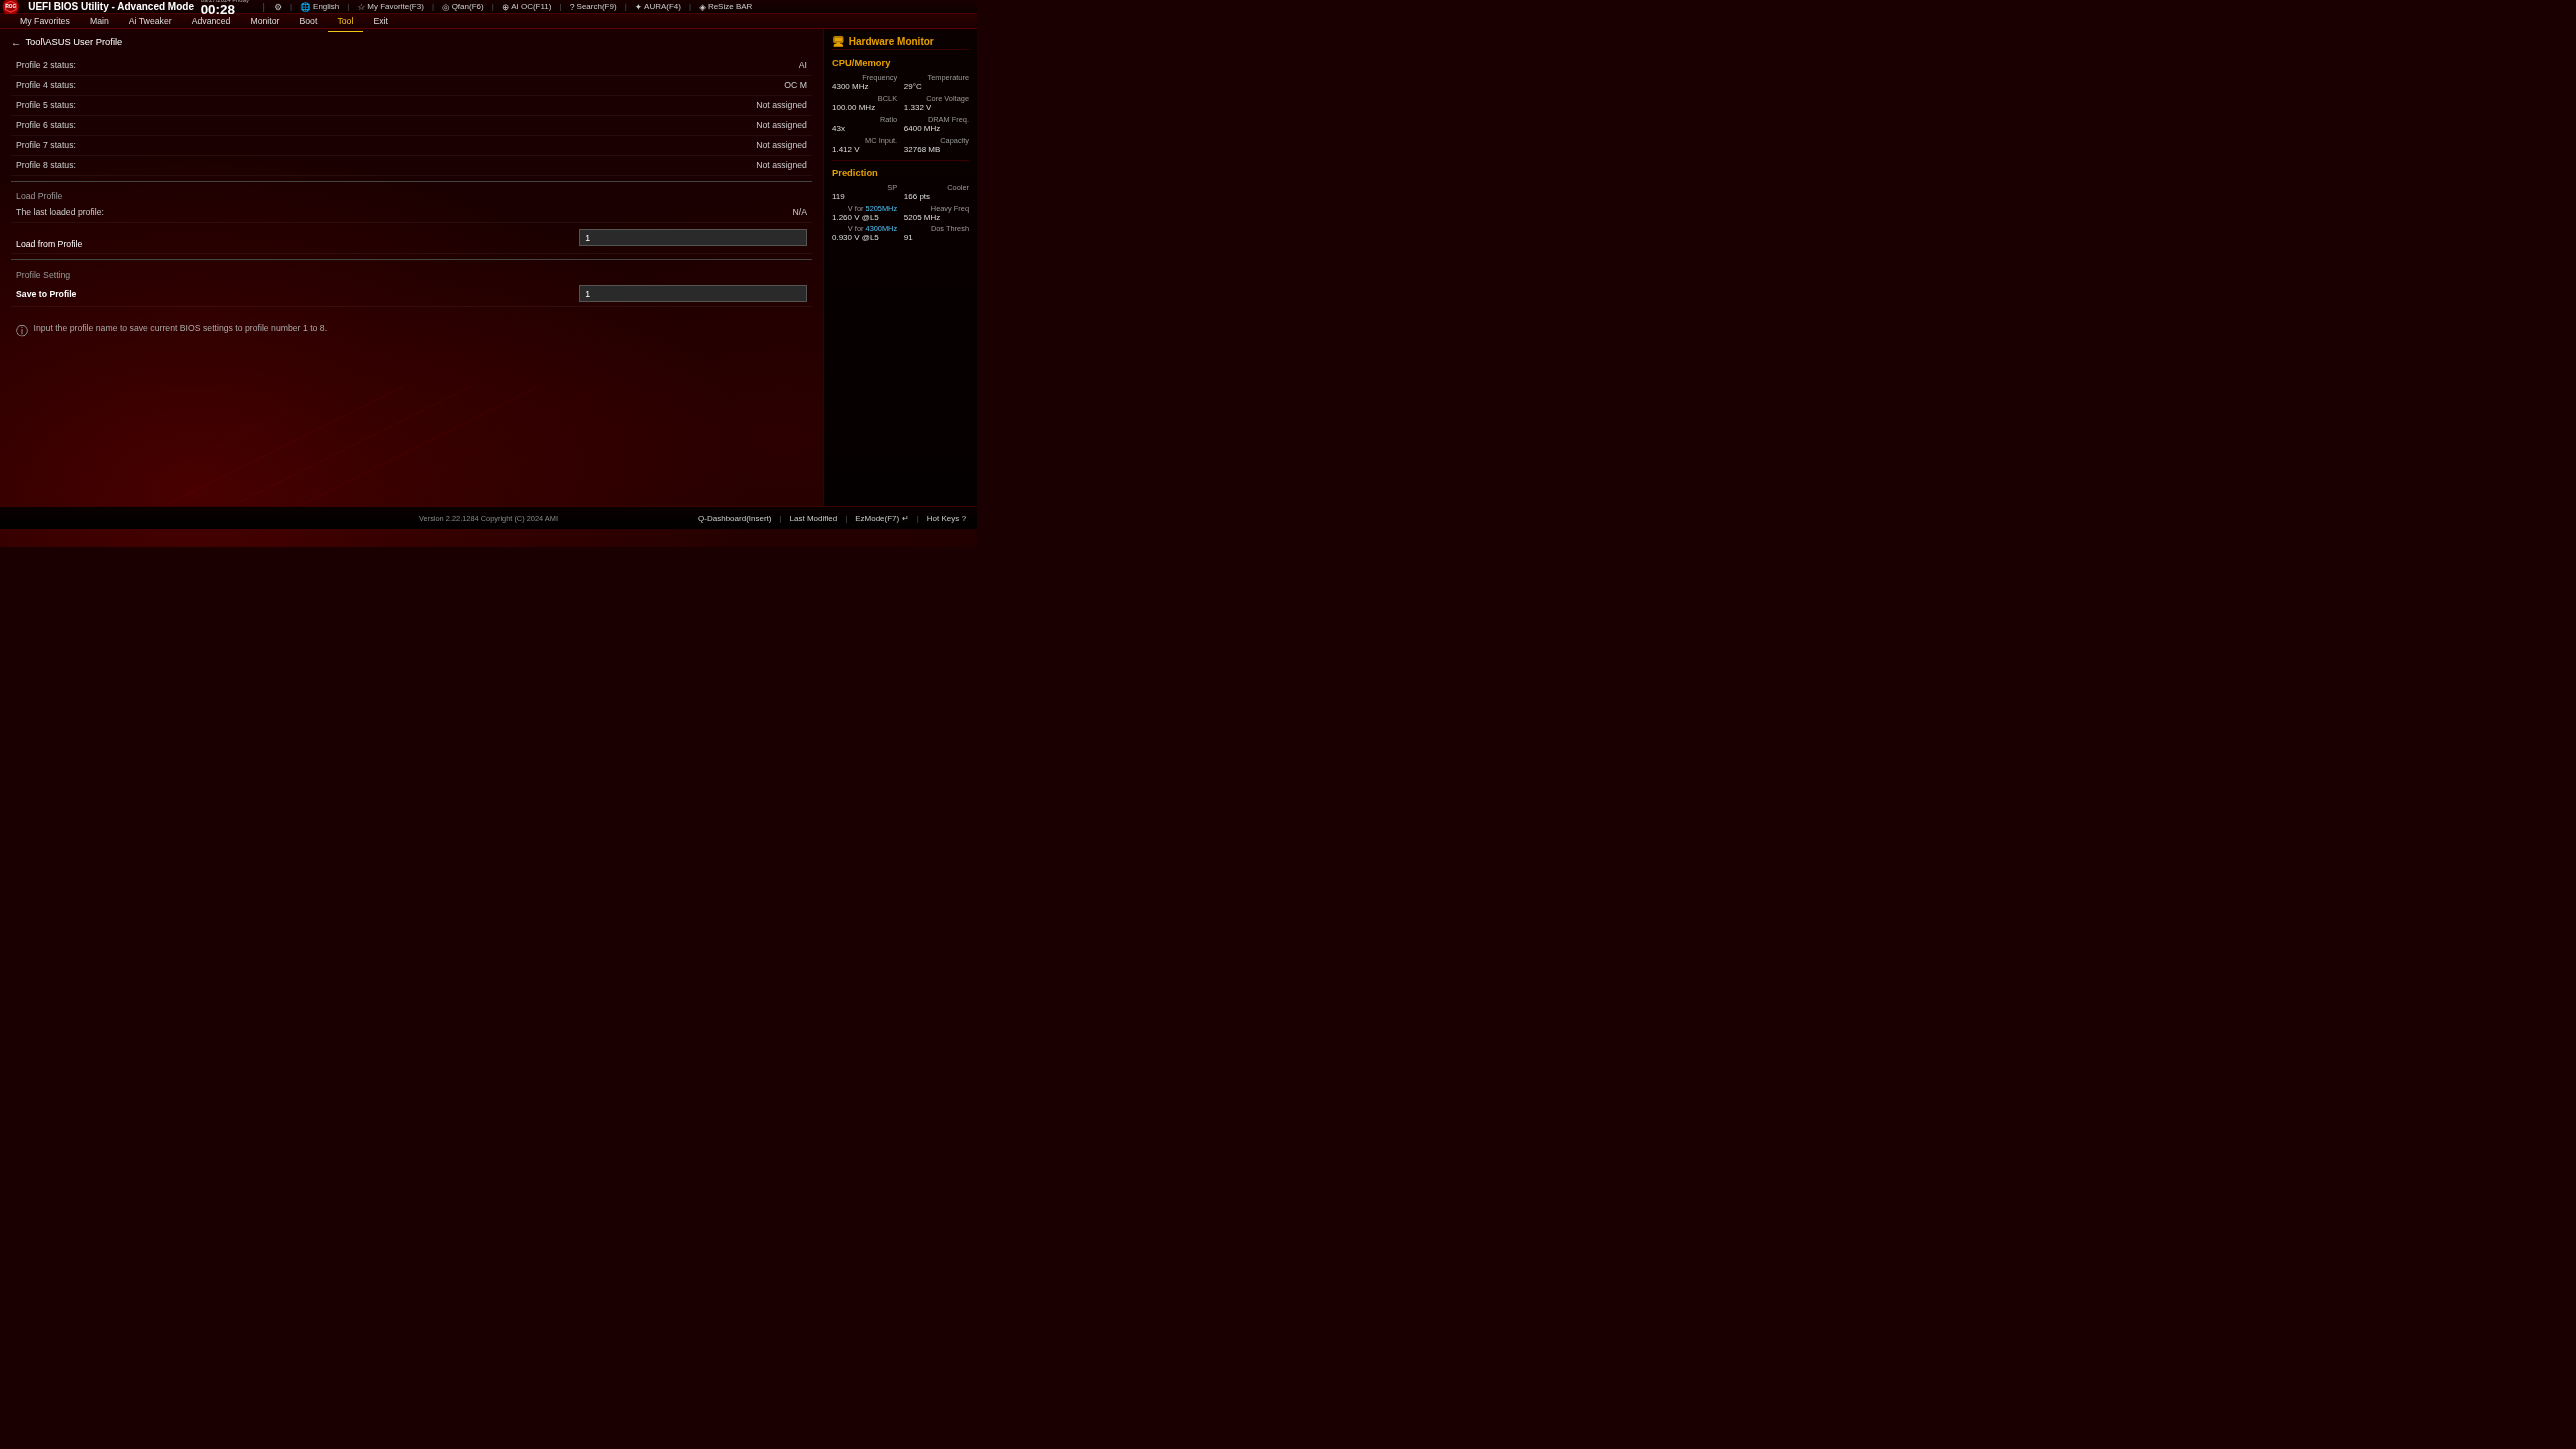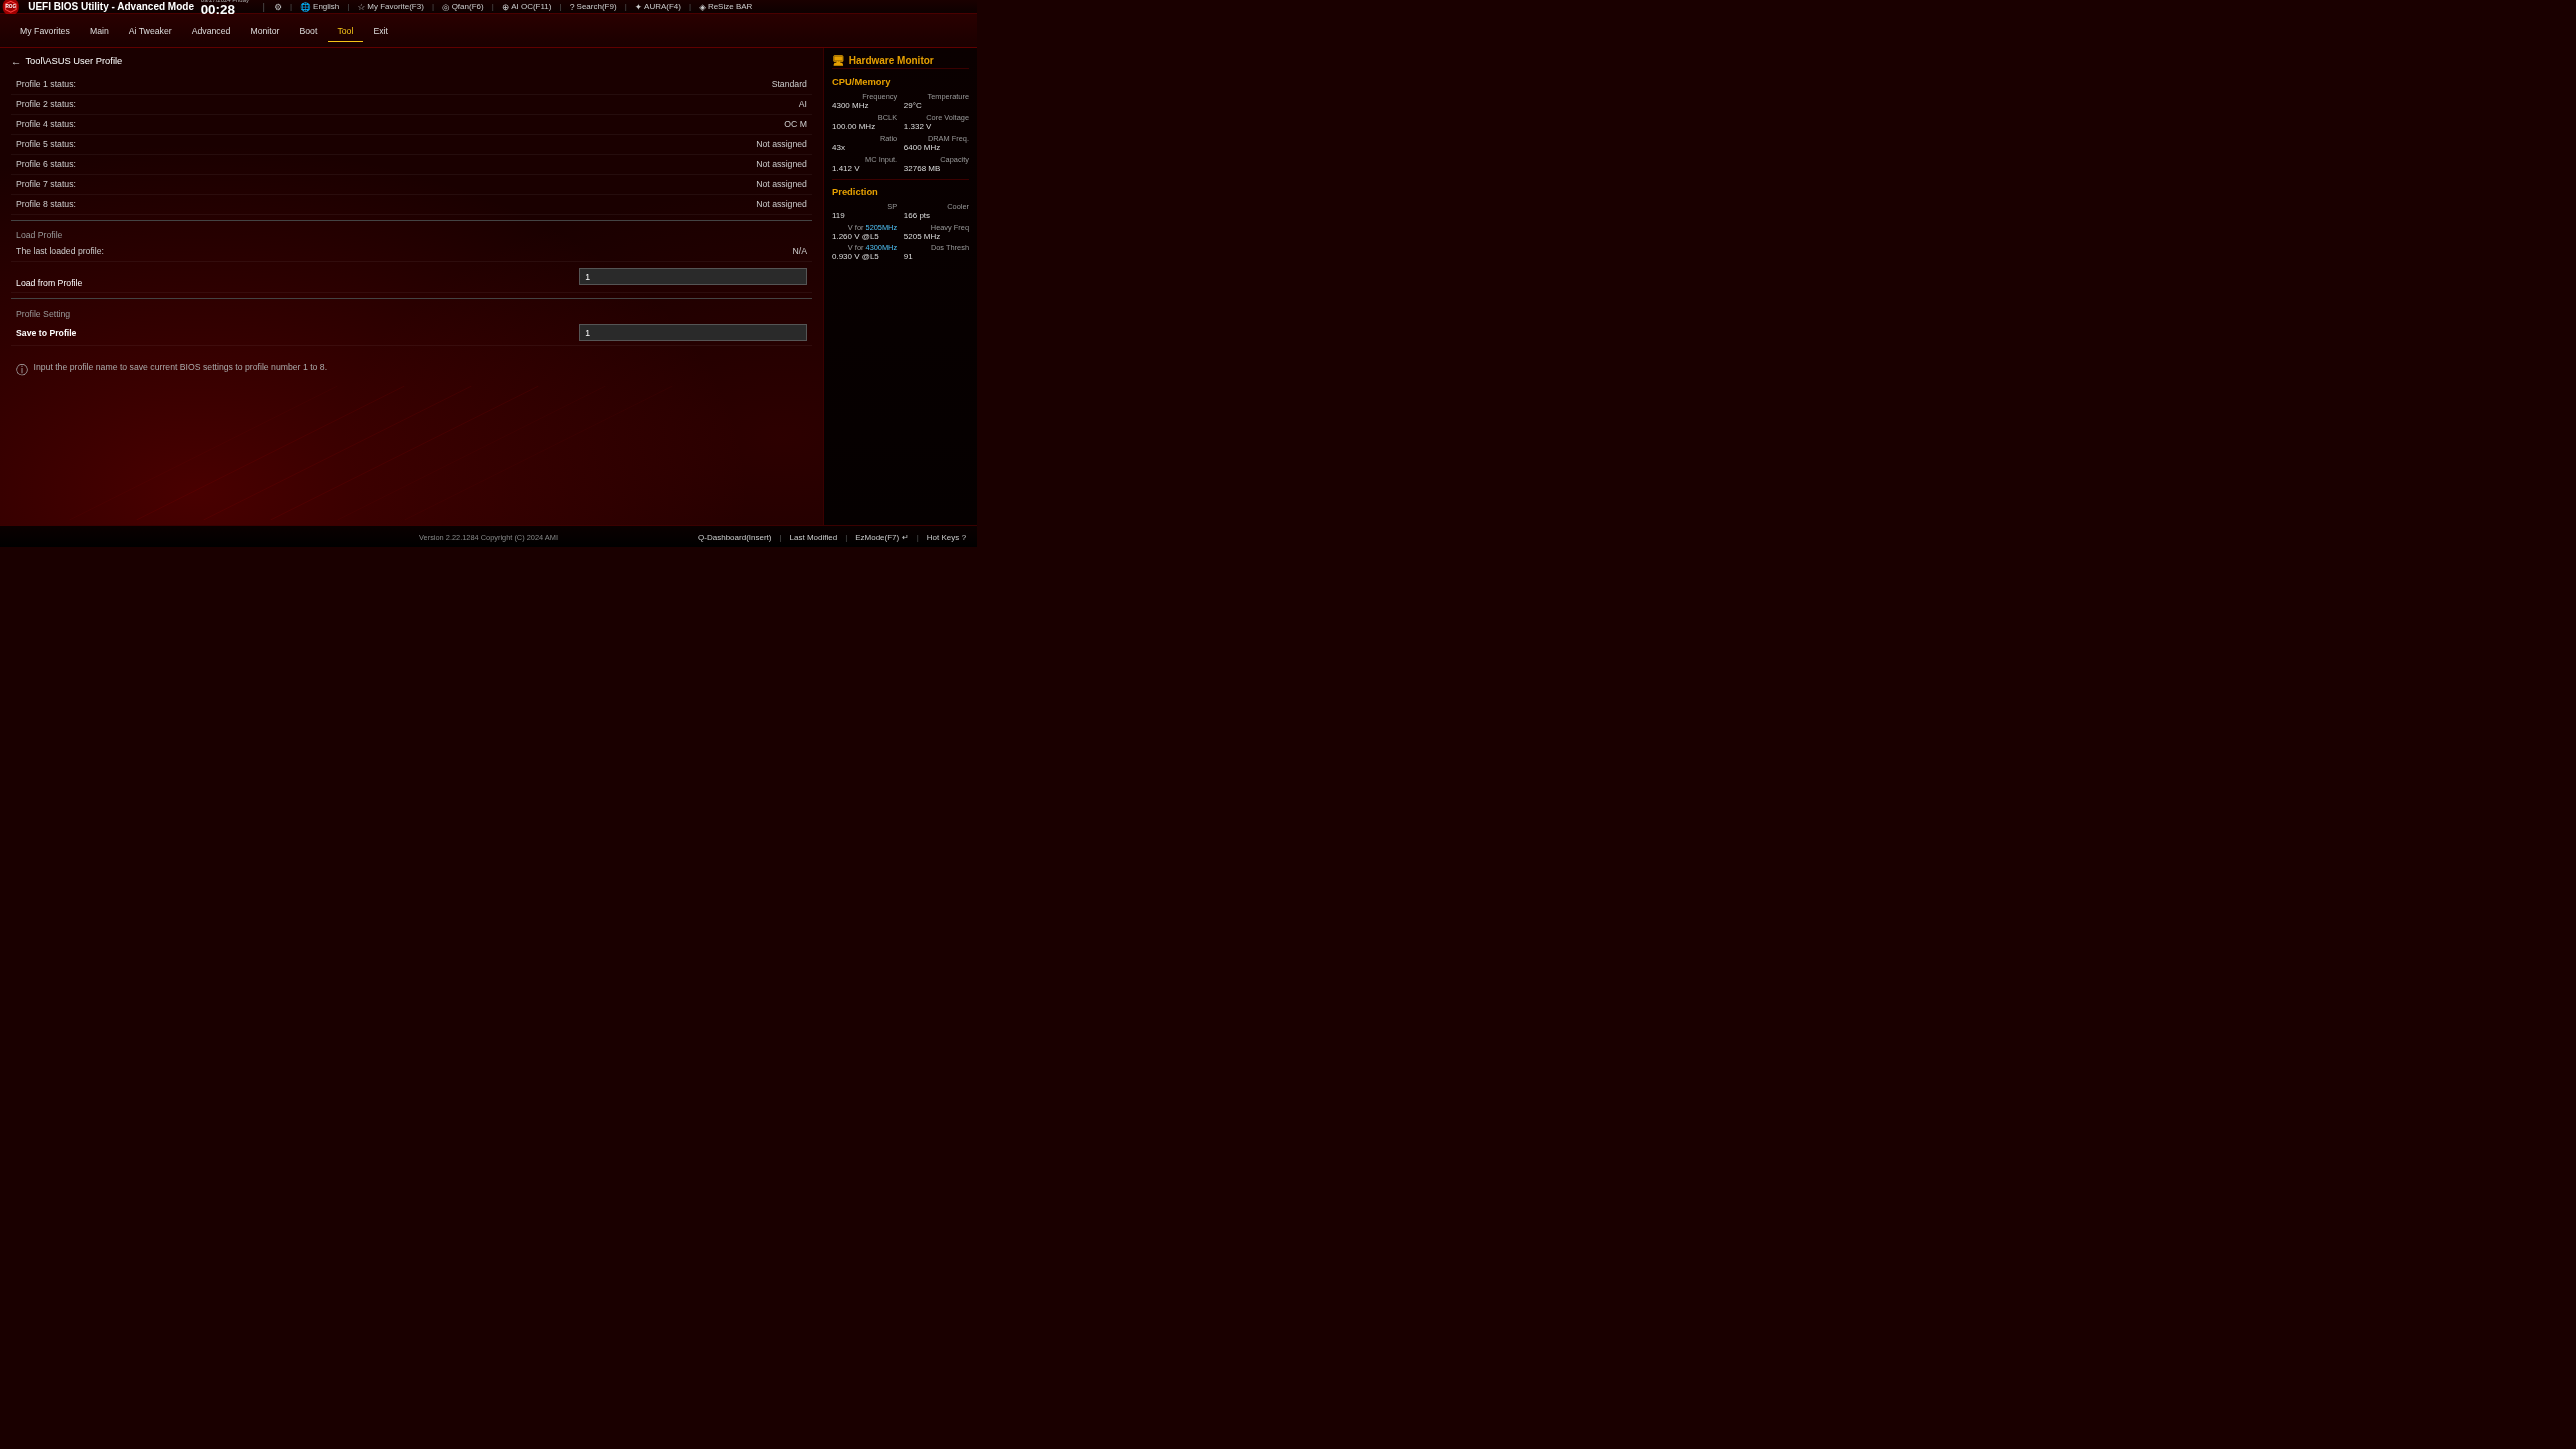--- a/index.html
+++ b/index.html
@@ -97,21 +97,21 @@
       font-size: 6px;
       color: #aaa;
     }
 
     
     .navbar {
       background: linear-gradient(180deg, #2a0000 0%, #1a0000 100%);
       border-bottom: 1.3px solid #600000;
       display: flex;
       align-items: center;
-      height: 34px;
+      height: 15px;
       padding: 0 10.7px;
       gap: 1.3px;
       position: relative;
       z-index: 10;
     }
 
     .nav-item {
       padding: 0 9.4px;
       height: 21.5px;
       display: flex;
@@ -429,24 +429,20 @@
 
   <div class="content-area">
 
     <div class="breadcrumb">
       <span class="breadcrumb-back">←</span>
       <span class="breadcrumb-text">Tool\ASUS User Profile</span>
     </div>
 
     <div>
       <div class="profile-row">
-        <span class="profile-label">Profile 1 status:</span>
-        <span class="profile-value">Standard</span>
-      </div>
-      <div class="profile-row">
         <span class="profile-label">Profile 2 status:</span>
         <span class="profile-value">AI</span>
       </div>
       <div class="profile-row">
         <span class="profile-label">Profile 4 status:</span>
         <span class="profile-value">OC M</span>
       </div>
       <div class="profile-row">
         <span class="profile-label">Profile 5 status:</span>
         <span class="profile-value">Not assigned</span>

